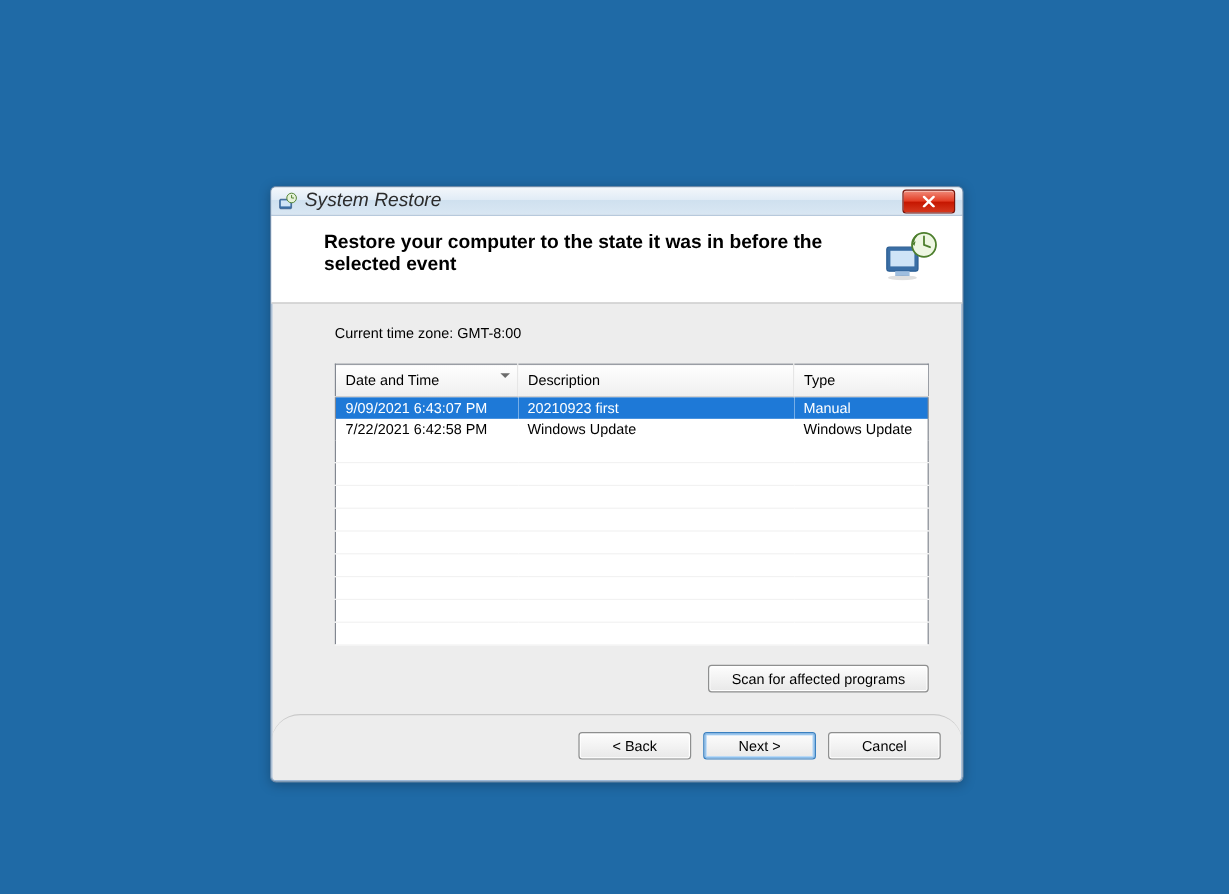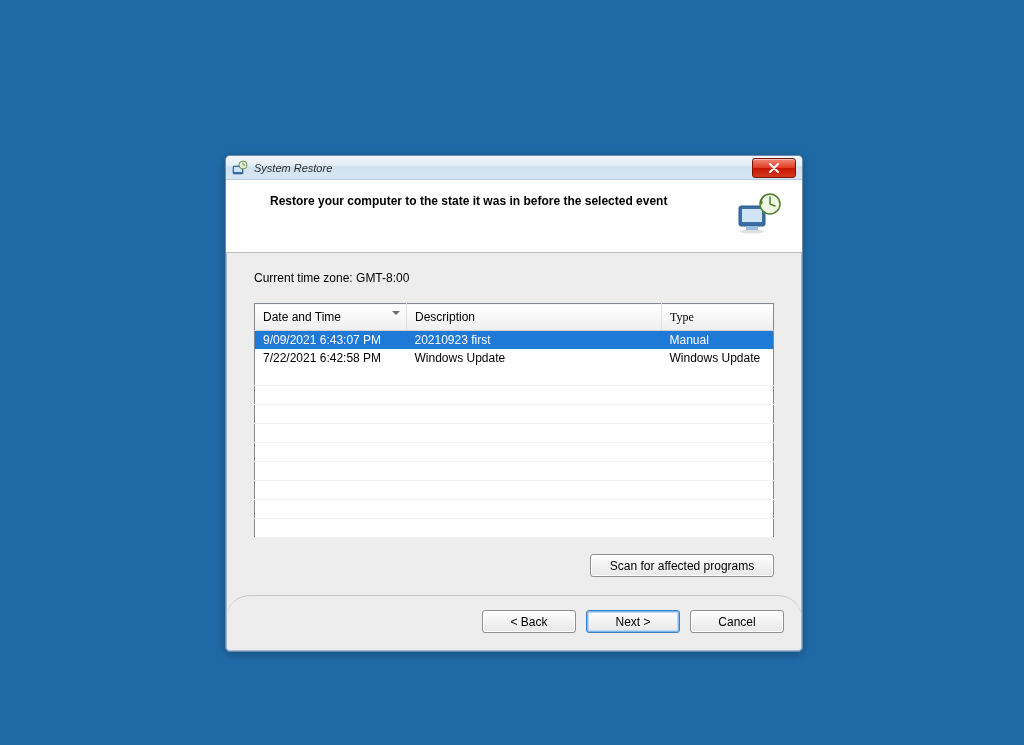--- a/index.html
+++ b/index.html
@@ -38,21 +38,21 @@
     font-style: italic;
   }
   .titlebar .app-icon {
     width: 16px;
     height: 16px;
     margin-right: 6px;
     position: relative;
   }
   .titlebar .title-text {
     flex: 1;
-    font-size: 11px;
+    font-size: 16px;
     color: #2b2b2b;
   }
   .close-btn {
     width: 42px;
     height: 18px;
     border-radius: 3px;
     background: linear-gradient(to bottom, #f08b7a 0%, #e33c24 48%, #c61600 52%, #d5391f 100%);
     border: 1px solid #7a150b;
     display: flex;
     align-items: center;
@@ -67,33 +67,34 @@
   .header-band {
     background: #fff;
     border-bottom: 1px solid #bfbfbf;
     padding: 12px 20px 14px 20px;
     display: flex;
     align-items: flex-start;
     min-height: 46px;
   }
   .header-band .heading {
     font-weight: bold;
-    font-size: 12px;
+    font-size: 16px;
     flex: 1;
     padding-top: 2px;
     padding-left: 24px;
   }
   .header-band .restore-icon {
     width: 46px;
     height: 42px;
   }
 
   
   .wbody {
     padding: 18px 28px 18px 28px;
+    margin-left: 25px;
   }
   .tz-line {
     font-size: 12px;
     margin-bottom: 18px;
   }
 
   
   .rtable {
     width: 100%;
     border: 1px solid #828790;
@@ -105,21 +106,21 @@
     background: linear-gradient(to bottom, #ffffff, #efefef);
     border-bottom: 1px solid #cfcfcf;
     border-right: 1px solid #e0e0e0;
     font-weight: normal;
     text-align: left;
     padding: 4px 8px;
     font-size: 12px;
     height: 18px;
     position: relative;
   }
-  .rtable th:last-child { border-right: none; font-family: Liberation Serif, serif; }
+  .rtable th:last-child { border-right: none; }
   .rtable td {
     padding: 1px 8px;
     font-size: 12px;
     height: 16px;
     overflow: hidden;
     white-space: nowrap;
     text-overflow: ellipsis;
   }
   .rtable tr.selected td {
     background: #1e79d7;

